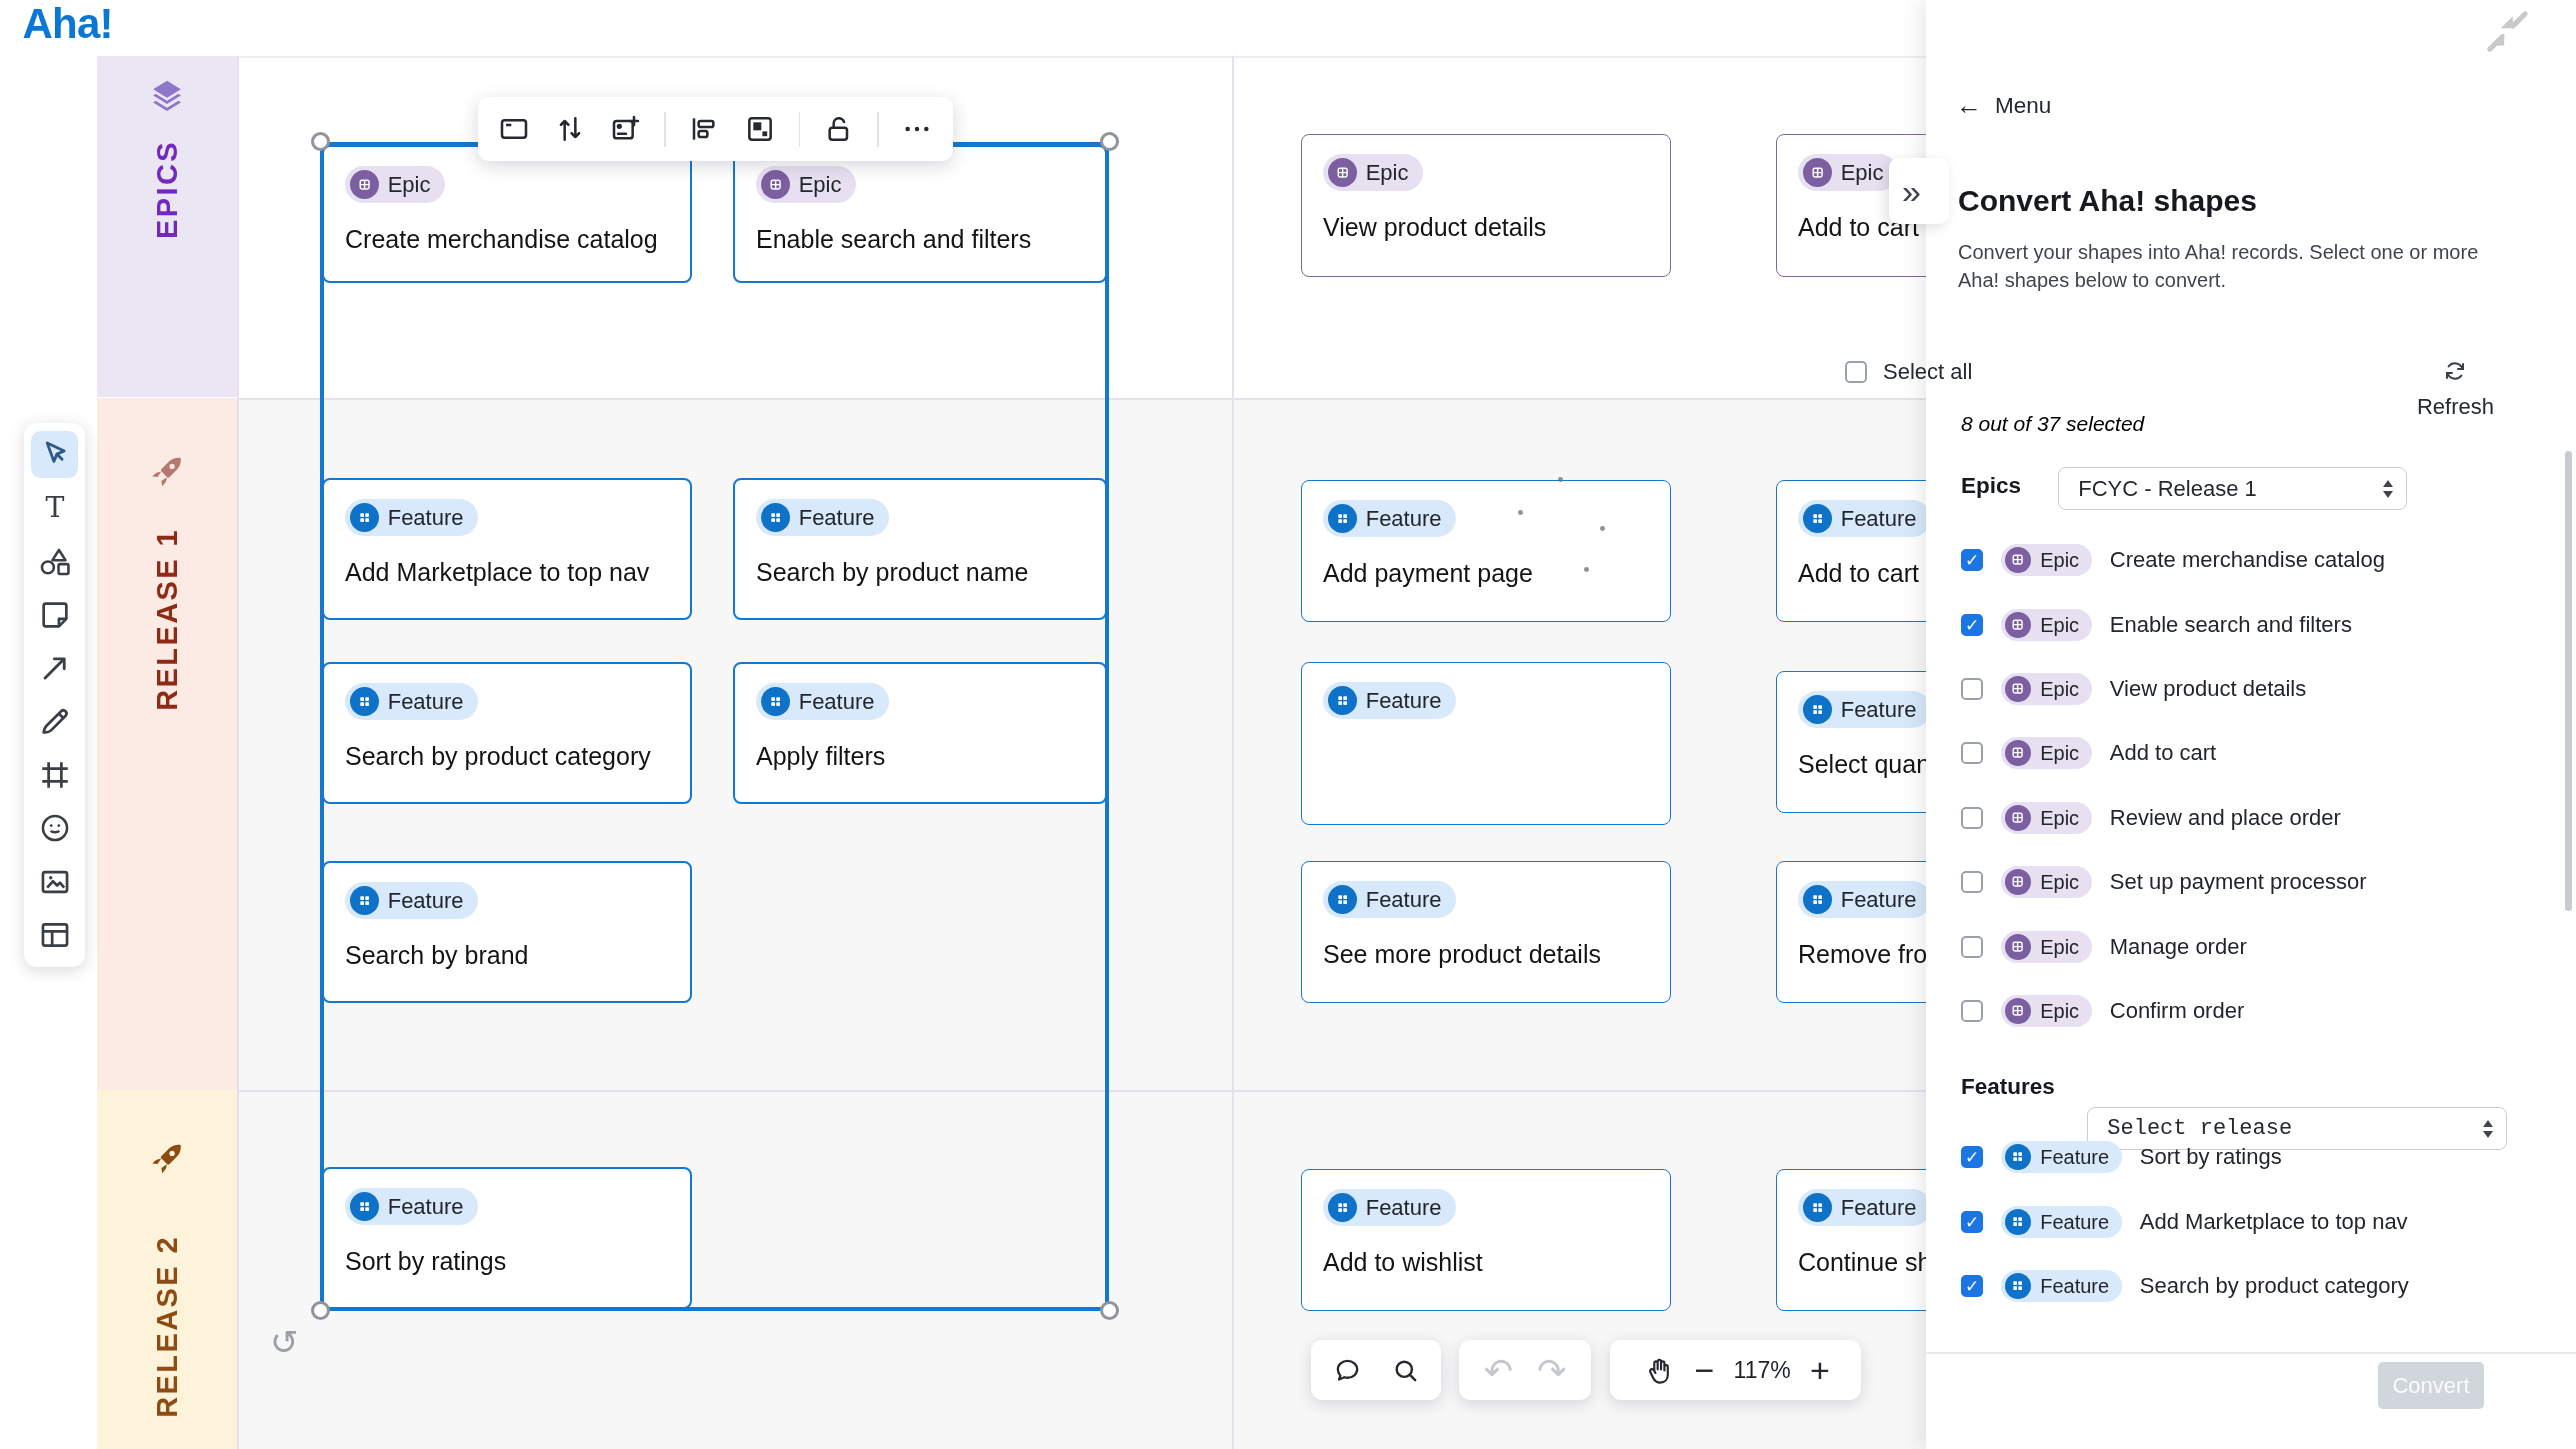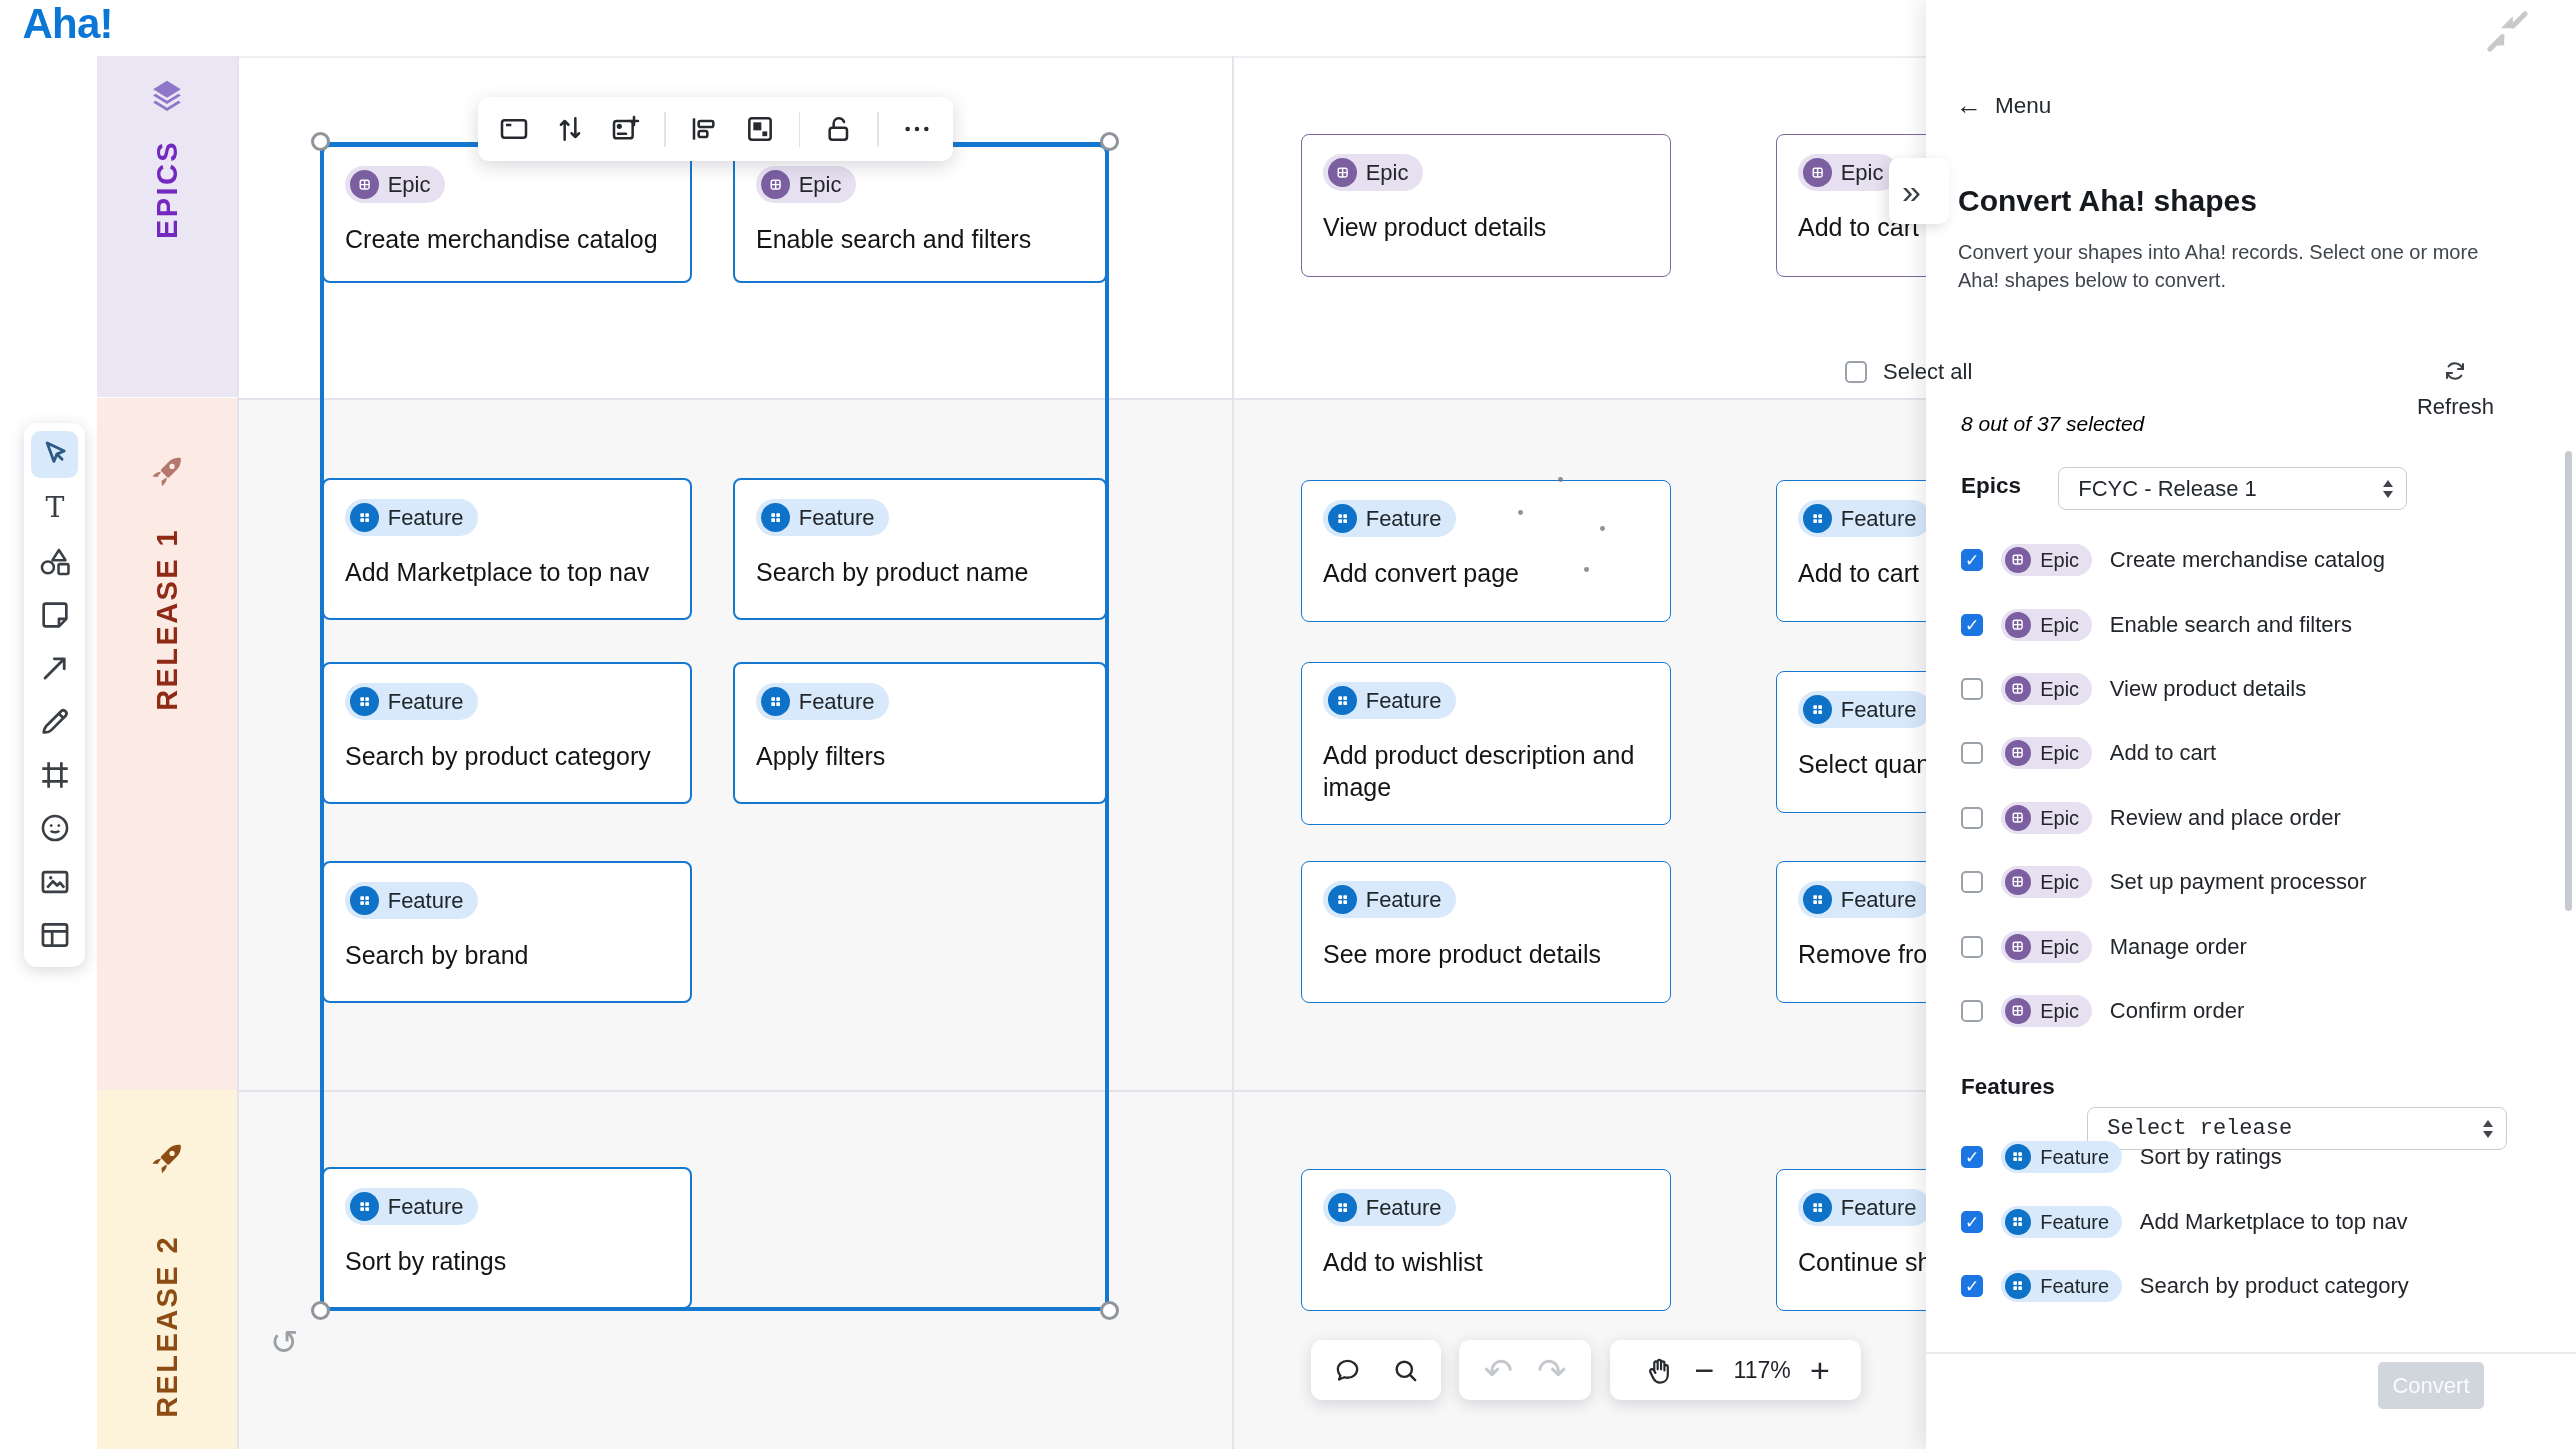--- a/index.html
+++ b/index.html
@@ -230,21 +230,21 @@
       <span class="bi">
   <svg viewBox="0 0 24 24" fill="#ffffff">
     <rect x="6.6" y="6.6" width="4.6" height="4.6" rx="1"></rect>
           <rect x="12.8" y="6.6" width="4.6" height="4.6" rx="1"></rect>
     <rect x="6.6" y="12.8" width="4.6" height="4.6" rx="1"></rect>
           <rect x="12.8" y="12.8" width="4.6" height="4.6" rx="1"></rect>
   </svg>
 </span>
       <span>Feature</span>
     </span>
-  <div class="ctitle">Add convert page</div>
+  <div class="ctitle">Add payment page</div>
 </div>
 <div class="abs card feature" style="left:1776px;top:480px;width:370px;height:142px;">
   <span class="badge feature-b">
       <span class="bi">
   <svg viewBox="0 0 24 24" fill="#ffffff">
     <rect x="6.6" y="6.6" width="4.6" height="4.6" rx="1"></rect>
           <rect x="12.8" y="6.6" width="4.6" height="4.6" rx="1"></rect>
     <rect x="6.6" y="12.8" width="4.6" height="4.6" rx="1"></rect>
           <rect x="12.8" y="12.8" width="4.6" height="4.6" rx="1"></rect>
   </svg>
@@ -287,21 +287,20 @@
       <span class="bi">
   <svg viewBox="0 0 24 24" fill="#ffffff">
     <rect x="6.6" y="6.6" width="4.6" height="4.6" rx="1"></rect>
           <rect x="12.8" y="6.6" width="4.6" height="4.6" rx="1"></rect>
     <rect x="6.6" y="12.8" width="4.6" height="4.6" rx="1"></rect>
           <rect x="12.8" y="12.8" width="4.6" height="4.6" rx="1"></rect>
   </svg>
 </span>
       <span>Feature</span>
     </span>
-  <div class="ctitle">Add product description and image</div>
 </div>
 <div class="abs card feature" style="left:1776px;top:671px;width:370px;height:142px;">
   <span class="badge feature-b">
       <span class="bi">
   <svg viewBox="0 0 24 24" fill="#ffffff">
     <rect x="6.6" y="6.6" width="4.6" height="4.6" rx="1"></rect>
           <rect x="12.8" y="6.6" width="4.6" height="4.6" rx="1"></rect>
     <rect x="6.6" y="12.8" width="4.6" height="4.6" rx="1"></rect>
           <rect x="12.8" y="12.8" width="4.6" height="4.6" rx="1"></rect>
   </svg>

